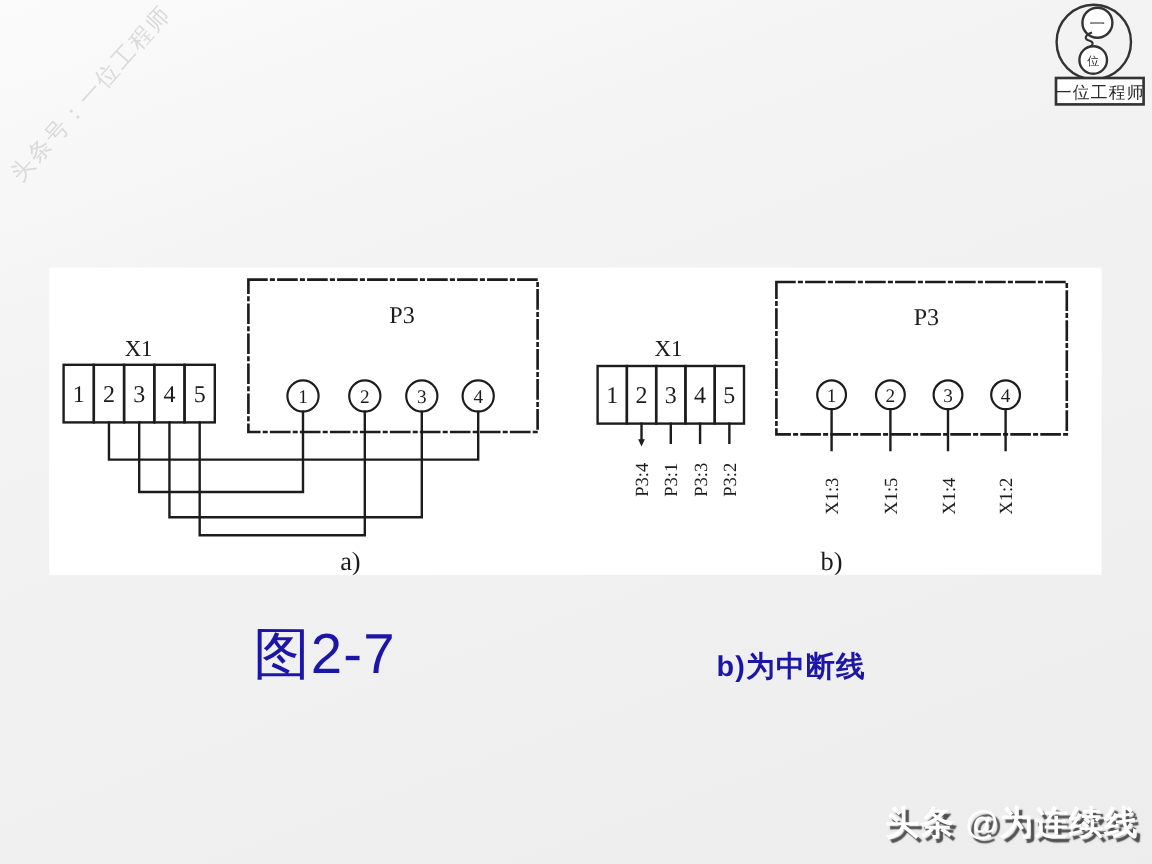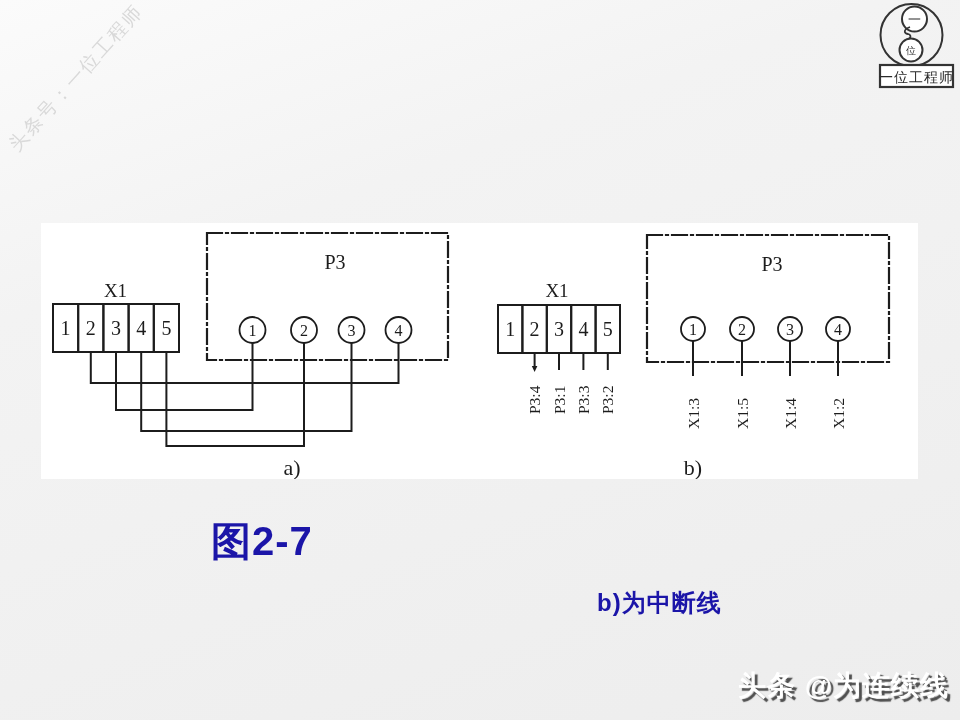--- a/index.html
+++ b/index.html
@@ -10,27 +10,27 @@
   }
   .watermark{
     position:absolute;left:76px;top:78px;
     transform:translate(-50%,-50%) rotate(-48deg);
     font-size:19px;color:#d9d9d9;letter-spacing:2px;white-space:nowrap;
   }
   .logo{position:absolute;left:858px;top:0;width:100px;height:100px;}
   .canvas{position:absolute;left:41px;top:223px;width:877px;height:256px;background:#ffffff;}
   .fig-num{
     position:absolute;left:211px;top:514px;
-    font-size:40px;font-weight:bold;color:#1b15a8;letter-spacing:1px;
+    font-size:47px;font-weight:normal;color:#1b15a8;letter-spacing:1px;
   }
   .fig-note{
     position:absolute;top:539px;font-size:24px;font-weight:bold;color:#1b15a8;letter-spacing:1px;
   }
   .note-a{left:396px;}
-  .note-b{left:597px;margin-top:48px;}
+  .note-b{left:597px;}
   .footer-badge{
     position:absolute;top:667px;right:11px;
     font-size:28px;font-weight:bold;color:#ffffff;
     text-shadow:3px 3px 1px #4f4f4f;letter-spacing:1px;white-space:nowrap;
   }
   
   .d-lbl{font:19px "Liberation Serif",serif;fill:#1c1c1c;}
   .d-p3{font:20px "Liberation Serif",serif;fill:#1c1c1c;}
   .d-num{font:20px "Liberation Serif",serif;fill:#1c1c1c;}
   .d-pin{font:16px "Liberation Serif",serif;fill:#1c1c1c;}

